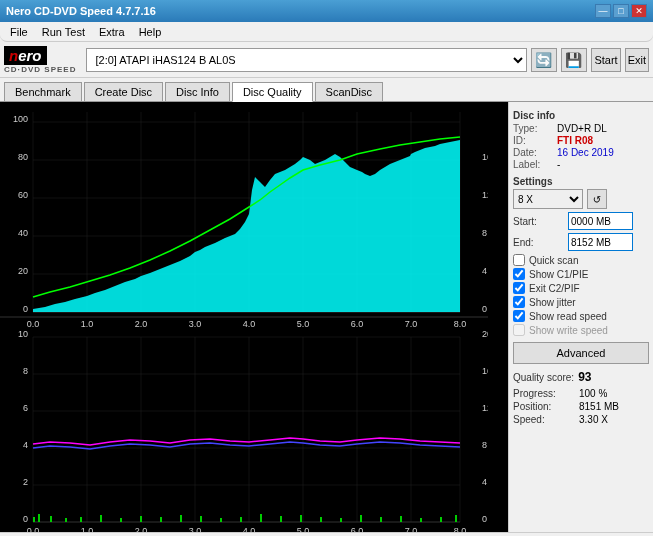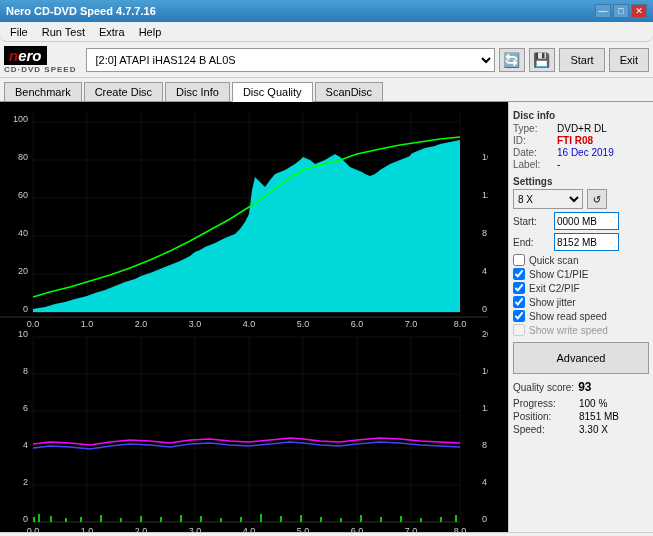--- a/index.html
+++ b/index.html
@@ -48,21 +48,21 @@
     .drive-select {
       flex: 1;
       height: 24px;
       border: 1px solid #999;
       background: white;
       font-size: 11px;
       padding: 0 4px;
     }
     .toolbar-btn {
       height: 24px;
-      padding: 0 10px;
+      padding: 0 2px;
       background: #e0e0e0;
       border: 1px solid #999;
       cursor: pointer;
       font-size: 11px;
     }
     .toolbar-icon-btn {
       width: 26px; height: 24px;
       background: #e0e0e0;
       border: 1px solid #999;
       cursor: pointer;
@@ -122,31 +122,31 @@
     .info-row { display: flex; gap: 4px; margin-bottom: 1px; }
     .info-label { color: #555; min-width: 40px; }
     .info-value { color: #000; }
     .info-value.red { color: #cc0000; font-weight: bold; }
     .info-value.blue { color: #0000cc; }
 
     .settings-row { display: flex; align-items: center; gap: 4px; margin-bottom: 3px; }
     .settings-select { width: 70px; height: 20px; font-size: 10px; border: 1px solid #999; }
     .settings-icon-btn { width: 20px; height: 20px; background: #e0e0e0; border: 1px solid #999; font-size: 10px; cursor: pointer; display: flex; align-items: center; justify-content: center; }
 
-    .input-row { display: flex; align-items: center; gap: 6px; margin-bottom: 3px; }
+    .input-row { display: flex; align-items: center; gap: 20px; margin-bottom: 3px; }
     .input-label { min-width: 35px; color: #333; }
     .input-field { width: 65px; height: 18px; border: 1px solid #0078d4; font-size: 10px; padding: 0 2px; background: white; }
 
     .checkbox-row { display: flex; align-items: center; gap: 4px; margin-bottom: 2px; }
     .checkbox-row input[type=checkbox] { width: 12px; height: 12px; }
     .checkbox-label { font-size: 10px; color: #333; }
 
     .advanced-btn {
       width: 100%;
-      height: 32px;
+      height: 22px;
       background: #e0e0e0;
       border: 1px solid #999;
       cursor: pointer;
       font-size: 11px;
       margin-top: 4px;
       margin-bottom: 4px;
     }
 
     .quality-score-row { display: flex; align-items: center; gap: 4px; margin-top: 2px; }
     .quality-label { font-size: 10px; color: #333; }

